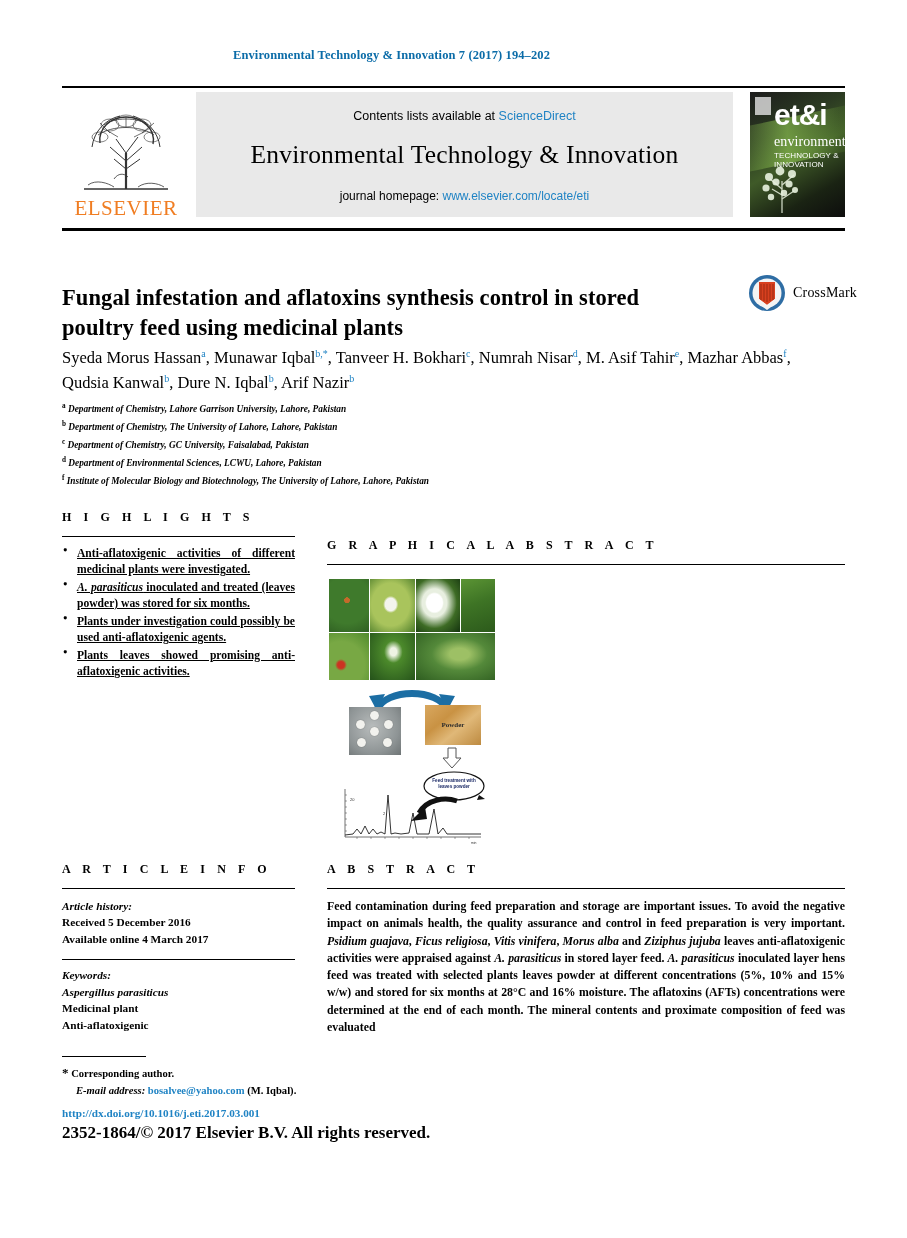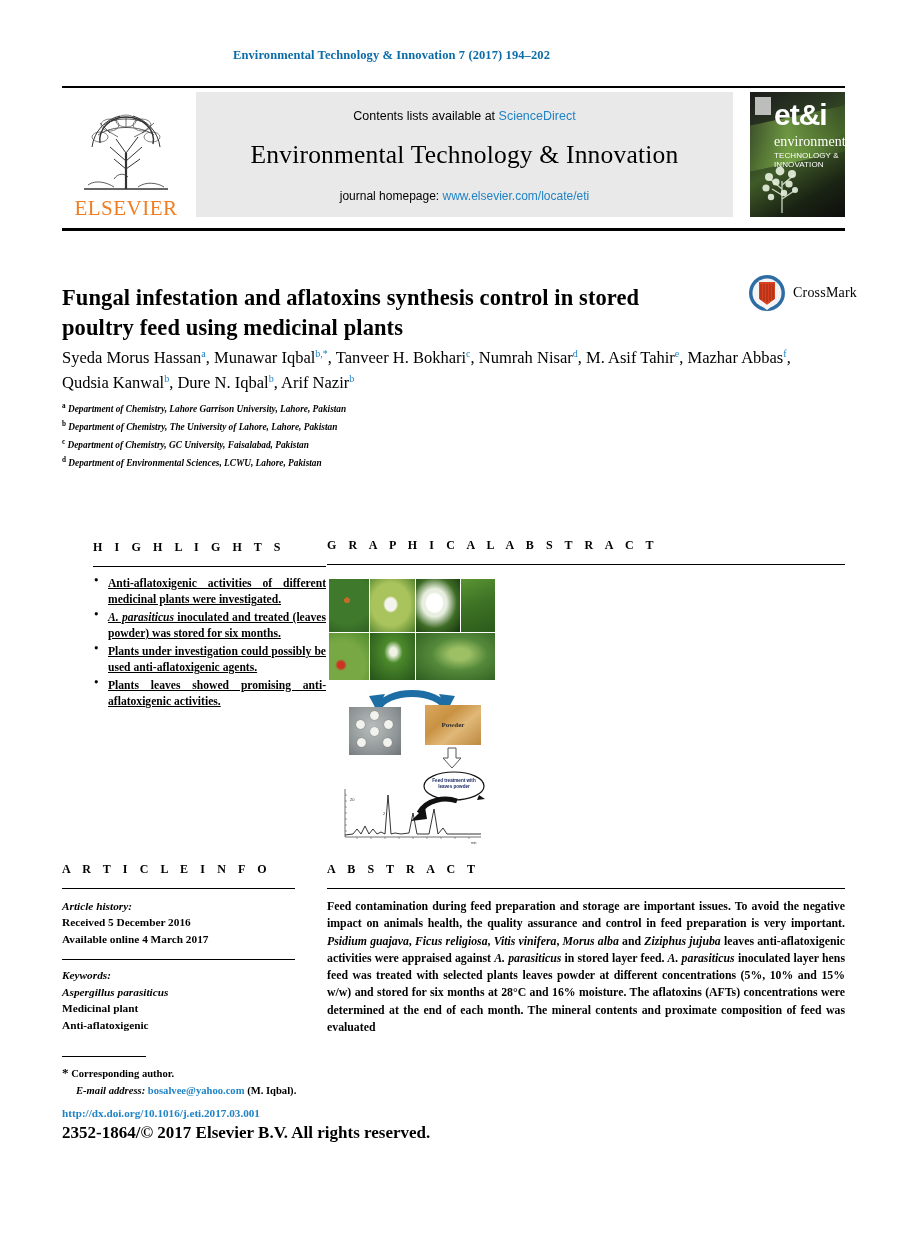--- a/index.html
+++ b/index.html
@@ -104,21 +104,21 @@
   
   .col-left { position: absolute; left: 62px; width: 233px; }
   .col-right { position: absolute; left: 327px; width: 518px; }
 
   .sec-head {
     font-size: 12px; font-weight: bold; letter-spacing: 4.6px;
     font-family: "Liberation Serif", serif;
   }
   .sec-rule { border-top: 1.6px solid #000; margin-top: 11px; }
 
-  .highlights { top: 540px; margin-left: 31px; }
+  .highlights { top: 510px; }
   .hl-list { margin: 0; padding: 0; list-style: none; margin-top: 9px; }
   .hl-list li {
     position: relative; padding-left: 15px; margin-bottom: 1px;
     font-size: 11.6px; line-height: 1.42; text-align: justify; font-weight: bold; text-decoration: underline;
   }
   .hl-list li::before {
     content: "\25CF"; position: absolute; left: 1px; top: -1px; font-size: 7.5px;
   }
   .hl-list li i { font-style: italic; }
 
@@ -286,20 +286,21 @@
     <span class="cm-text">CrossMark</span>
   </div>
 
   <div class="authors"><span>Syeda Morus Hassan</span><sup>a</sup>, <span>Munawar Iqbal</span><sup>b,*</sup>, <span>Tanveer H. Bokhari</span><sup>c</sup>, <span>Numrah Nisar</span><sup>d</sup>, <span>M. Asif Tahir</span><sup>e</sup>, <span>Mazhar Abbas</span><sup>f</sup>, <span>Qudsia Kanwal</span><sup>b</sup>, <span>Dure N. Iqbal</span><sup>b</sup>, <span>Arif Nazir</span><sup>b</sup></div>
 
   <div class="affils">
       <div><sup>a</sup> Department of Chemistry, Lahore Garrison University, Lahore, Pakistan</div>
       <div><sup>b</sup> Department of Chemistry, The University of Lahore, Lahore, Pakistan</div>
       <div><sup>c</sup> Department of Chemistry, GC University, Faisalabad, Pakistan</div>
       <div><sup>d</sup> Department of Environmental Sciences, LCWU, Lahore, Pakistan</div>
+      <div><sup>f</sup> Institute of Molecular Biology and Biotechnology, The University of Lahore, Lahore, Pakistan</div>
     </div>
 
   <div class="col-left highlights">
     <div class="sec-head">H I G H L I G H T S</div>
     <div class="sec-rule"></div>
     <ul class="hl-list">
         <li>Anti-aflatoxigenic activities of different medicinal plants were investigated.</li>
         <li><i>A. parasiticus</i> inoculated and treated (leaves powder) was stored for six months.</li>
         <li>Plants under investigation could possibly be used anti-aflatoxigenic agents.</li>
         <li>Plants leaves showed promising anti-aflatoxigenic activities.</li>

